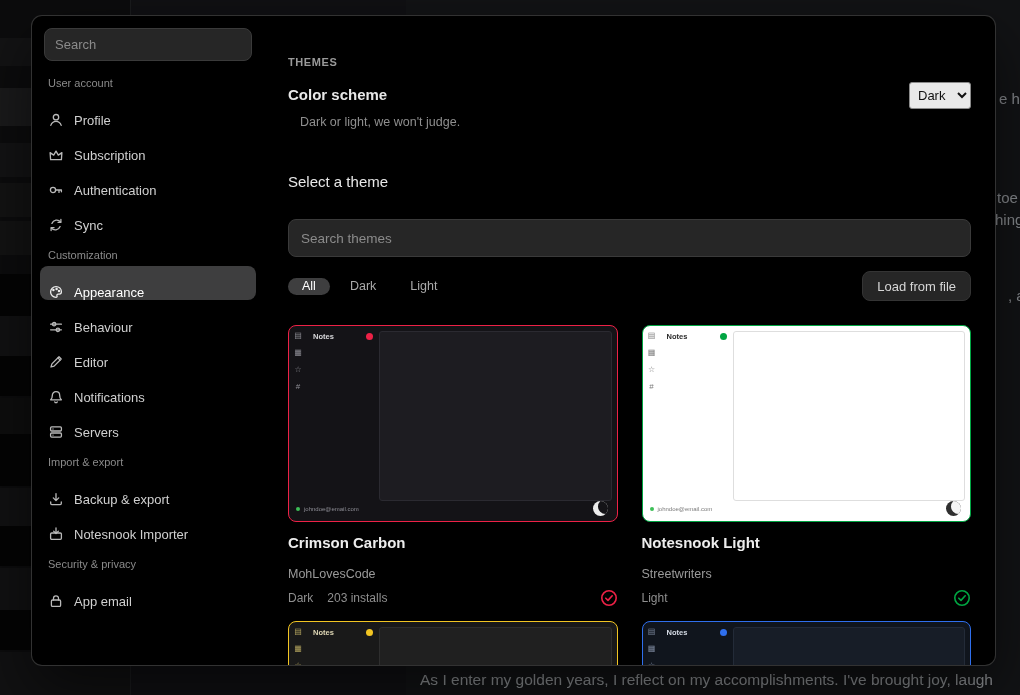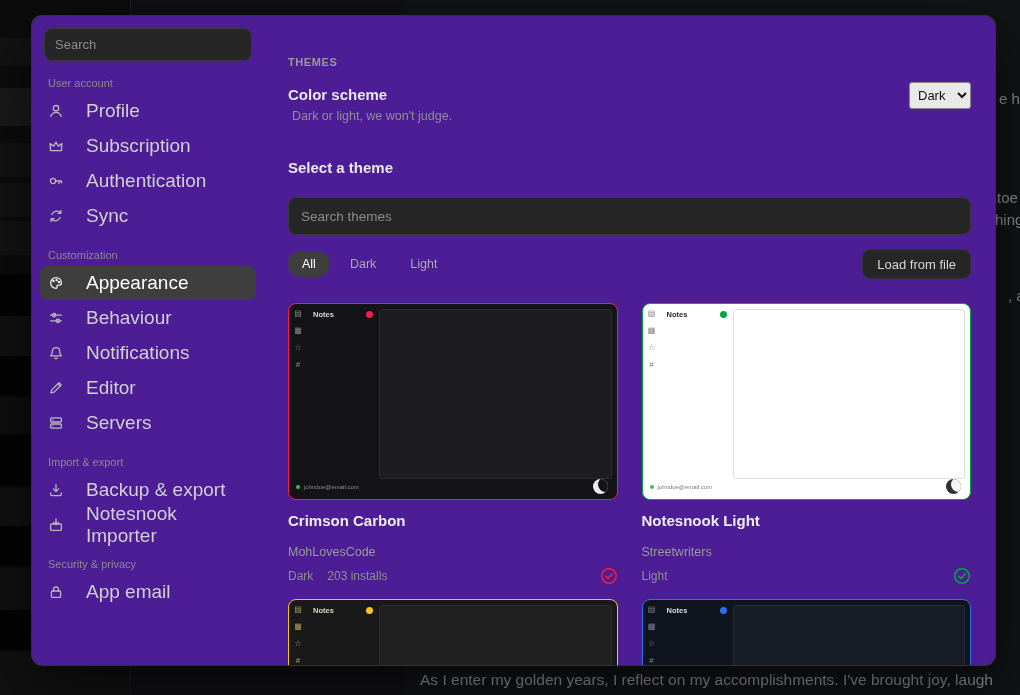--- a/index.html
+++ b/index.html
@@ -10,49 +10,49 @@
   .app-rail{position:absolute;left:0;top:0;width:130px;height:695px;background:#121214;}
   .rail-row{position:absolute;left:0;width:130px;}
   .app-listpane{position:absolute;left:130px;top:0;width:276px;height:695px;background:#18191c;}
   .app-divider{position:absolute;left:130px;top:0;width:1px;height:695px;background:#27282c;}
   .frag{position:absolute;font-size:15px;color:#c3c7cd;white-space:nowrap;}
   .app-paragraph{position:absolute;left:420px;top:671px;width:640px;font-size:15.5px;color:#cdd1d6;white-space:nowrap;overflow:hidden;}
 
   .scrim{position:absolute;inset:0;background:rgba(0,0,0,0.32);}
 
   
-  .modal{position:absolute;left:32px;top:16px;width:963px;height:649px;background:#4c1d95;border-radius:10px;
+  .modal{position:absolute;left:32px;top:16px;width:963px;height:649px;background:#000000;border-radius:10px;
          box-shadow:0 0 0 1px #323232, 0 24px 60px rgba(0,0,0,.55);display:flex;overflow:hidden;}
 
   .settings-nav{width:232px;flex:none;padding-top:12px;display:flex;flex-direction:column;overflow:hidden;}
   .side-search{margin:0 12px;height:33px;box-sizing:border-box;background:#262626;border:1px solid #3a3a3a;border-radius:8px;
                color:#e3e3e3;font-size:13px;padding:0 10px;outline:none;font-family:inherit;}
   .side-search::placeholder{color:#8b8b8b;}
   .section-label{margin:16px 16px 5px;font-size:11px;color:#8a8a8a;}
-  .nav-item{display:flex;align-items:center;gap:22px;height:34px;margin:1px 8px;padding:0 8px;border-radius:8px;
-            color:#d0d0d0;font-size:19px;cursor:pointer;}
+  .nav-item{display:flex;align-items:flex-end;gap:10px;height:34px;margin:1px 8px;padding:0 8px;border-radius:8px;
+            color:#d0d0d0;font-size:13px;cursor:pointer;}
   .nav-item.active{background:#3e3e3f;color:#ffffff;}
   .nav-icon{width:16px;height:16px;display:inline-flex;color:#b9b9b9;flex:none;}
   .nav-item.active .nav-icon{color:#ededed;}
   .nav-icon svg{width:16px;height:16px;}
 
   .settings-content{flex:1;padding:40px 24px 0;overflow:hidden;}
   .themes-label{font-size:11px;font-weight:700;letter-spacing:.6px;color:#9a9a9a;margin-bottom:14px;}
   .cs-row{display:flex;justify-content:space-between;align-items:flex-start;}
   .cs-row h3{margin:4px 0 6px;font-size:15px;font-weight:600;color:#e8e8e8;}
-  .cs-row p{margin:4px;font-size:12.5px;color:#8f8f8f;}
+  .cs-row p{margin:12px;font-size:12.5px;color:#8f8f8f;}
   .cs-select{height:27px;min-width:62px;background:#e9e9e9;color:#111;border:1px solid #8a8a8a;border-radius:3px;
              font-size:13px;font-family:inherit;padding:2px 4px;}
-  .st-title{margin:32px 0 8px;font-size:15px;font-weight:700;color:#e8e8e8;}
+  .st-title{margin:32px 0 16px;font-size:15px;font-weight:400;color:#e8e8e8;}
   .theme-search{margin-top:13px;width:100%;height:38px;box-sizing:border-box;background:#262626;border:1px solid #3a3a3a;
                 border-radius:8px;color:#e3e3e3;font-size:13.5px;padding:0 12px;outline:none;font-family:inherit;}
   .theme-search::placeholder{color:#8b8b8b;}
   .filter-row{margin-top:14px;display:flex;align-items:center;}
   .pills{display:flex;align-items:center;gap:6px;}
-  .pill{height:26px;padding:0 14px;border-radius:14px;font-size:12.5px;color:#aaaaaa;display:flex;align-items:center;cursor:pointer;}
+  .pill{height:17px;padding:0 14px;border-radius:14px;font-size:12.5px;color:#aaaaaa;display:flex;align-items:center;cursor:pointer;}
   .pill.active{background:#3e3e3f;color:#ffffff;}
   .load-btn{margin-left:auto;height:30px;padding:0 14px;background:#262626;border:1px solid #343434;border-radius:8px;
             color:#d7d7d7;font-size:13px;font-family:inherit;cursor:pointer;}
 
   .cards{margin-top:24px;display:grid;grid-template-columns:1fr 1fr;column-gap:24px;row-gap:14px;}
   .theme-card{cursor:pointer;}
   .preview{position:relative;height:197px;border:1.5px solid;border-radius:8px;display:flex;overflow:hidden;box-sizing:border-box;}
   .pv-rail{width:18px;flex:none;display:flex;flex-direction:column;align-items:center;padding-top:6px;gap:9px;font-size:8px;line-height:1;}
   .pv-list{width:72px;flex:none;padding:6px 6px 0;box-sizing:border-box;}
   .pv-list-head{display:flex;align-items:center;justify-content:space-between;}
@@ -164,34 +164,34 @@
                 <path d="M2.6 5.2h10.8M2.6 10.8h10.8"></path>
                 <circle cx="6.1" cy="5.2" r="1.7"></circle>
                 <circle cx="9.9" cy="10.8" r="1.7"></circle>
               </svg>
             </span>
             <span>Behaviour</span>
           </div>
           <div class="nav-item">
             <span class="nav-icon">
               <svg viewBox="0 0 16 16" fill="none" stroke="currentColor" stroke-width="1.3" stroke-linecap="round" stroke-linejoin="round">
+                <path d="M3 13l.9-3.1L11 2.8l2.2 2.2-7.1 7.1L3 13z"></path>
+                <path d="M9.9 3.9l2.2 2.2"></path>
+              </svg>
+            </span>
+            <span>Editor</span>
+          </div>
+          <div class="nav-item">
+            <span class="nav-icon">
+              <svg viewBox="0 0 16 16" fill="none" stroke="currentColor" stroke-width="1.3" stroke-linecap="round" stroke-linejoin="round">
                 <path d="M8 2.7c-2.1 0-3.7 1.6-3.7 3.7 0 3-1.1 3.7-1.7 4.4h10.8c-.6-.7-1.7-1.4-1.7-4.4 0-2.1-1.6-3.7-3.7-3.7z"></path>
                 <path d="M6.8 12.9a1.3 1.3 0 0 0 2.4 0"></path>
               </svg>
             </span>
             <span>Notifications</span>
-          </div>
-          <div class="nav-item">
-            <span class="nav-icon">
-              <svg viewBox="0 0 16 16" fill="none" stroke="currentColor" stroke-width="1.3" stroke-linecap="round" stroke-linejoin="round">
-                <path d="M3 13l.9-3.1L11 2.8l2.2 2.2-7.1 7.1L3 13z"></path>
-                <path d="M9.9 3.9l2.2 2.2"></path>
-              </svg>
-            </span>
-            <span>Editor</span>
           </div>
           <div class="nav-item">
             <span class="nav-icon">
               <svg viewBox="0 0 16 16" fill="none" stroke="currentColor" stroke-width="1.3" stroke-linecap="round" stroke-linejoin="round">
                 <rect x="2.6" y="2.9" width="10.8" height="4.1" rx="1"></rect>
                 <rect x="2.6" y="9" width="10.8" height="4.1" rx="1"></rect>
                 <path d="M5 5h.01M5 11.1h.01"></path>
               </svg>
             </span>
             <span>Servers</span>

